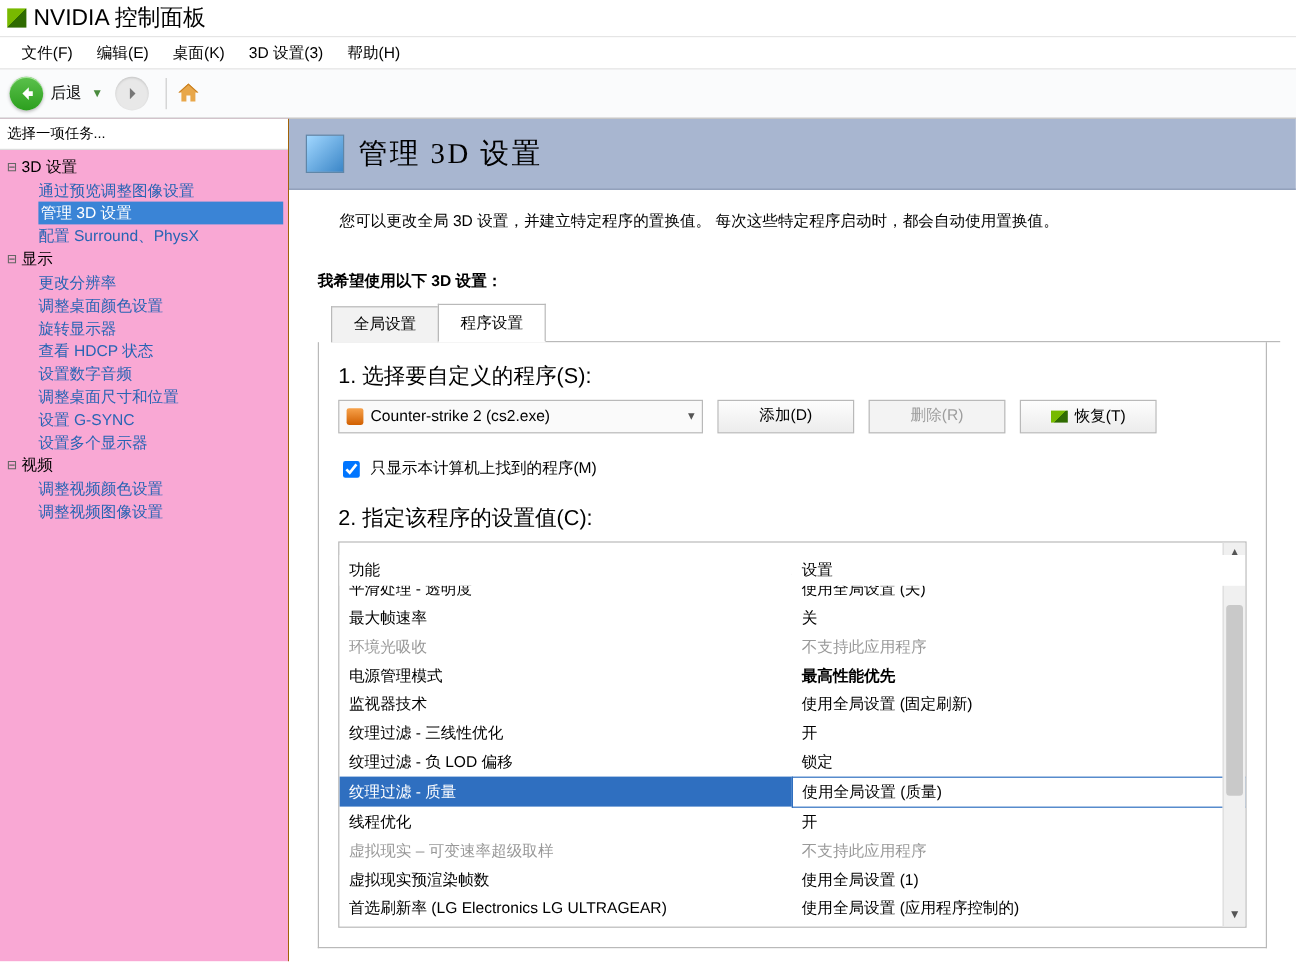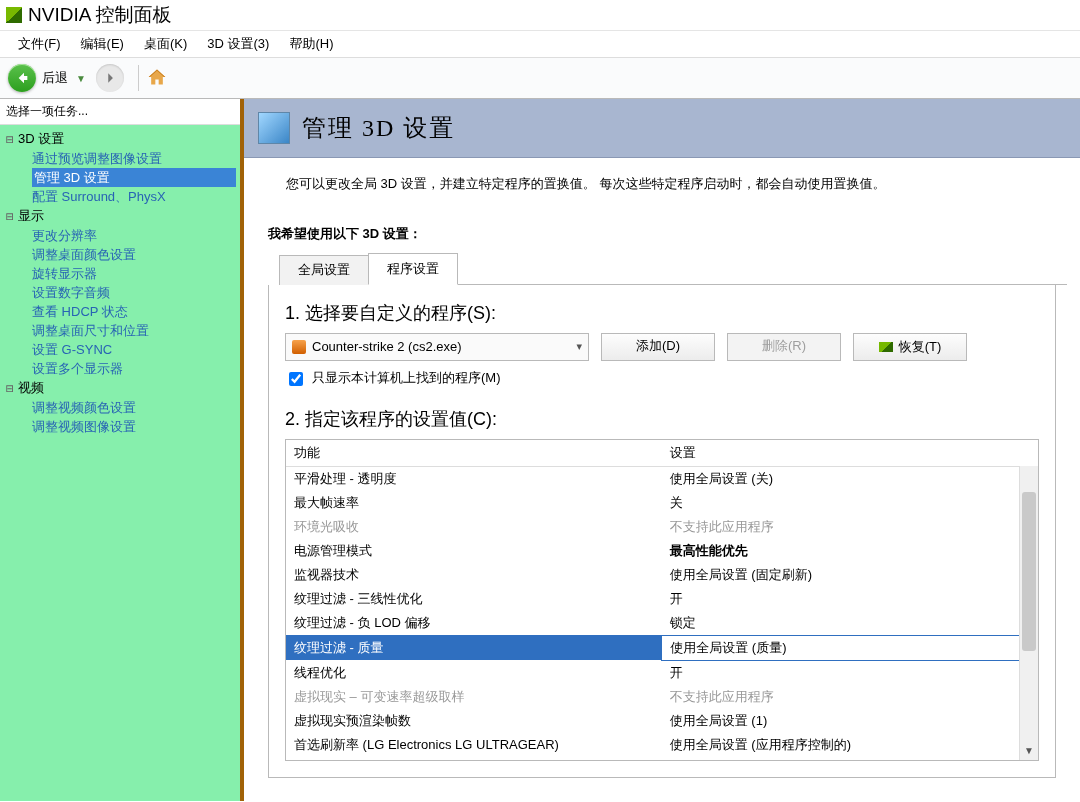--- a/index.html
+++ b/index.html
@@ -10,54 +10,54 @@
   .menubar .menu-item{padding:2px 10px;cursor:pointer}
   .toolbar{display:flex;align-items:center;height:40px;padding:0 8px;border-bottom:1px solid #b9b9b9;background:#fafbfc}
   .round-btn{width:28px;height:28px;border-radius:50%;margin-right:6px;display:flex;align-items:center;justify-content:center;font-size:13px;color:#fff}
   .back{background:linear-gradient(to bottom,#5bc14c,#2c9f1e);box-shadow:inset 0 1px 0 #a9e59d,0 1px 3px rgba(0,0,0,.3)}
   .back svg{width:16px;height:16px;fill:#fff}
   .fwd{background:#e8e8e8;color:#888;box-shadow:inset 0 1px 2px rgba(0,0,0,.15)}
   .fwd svg{width:14px;height:14px;fill:#777}
   .sep{width:1px;height:26px;background:#ccc;margin:0 8px}
   .home-icon svg{width:20px;height:20px}
   .body{display:flex;height:calc(100% - 100px)}
-  .sidebar{width:240px;border-right:4px solid #a16207;overflow:auto;background:#86efac}
+  .sidebar{width:240px;border-right:1px solid #a16207;overflow:auto;background:#f9a8d4}
   .sidebar-title{padding:4px 6px;font-size:12px;border-bottom:1px solid #ddd;background:#fff}
   .tree{font-size:13px;padding:4px 4px}
   .tree .node{display:flex;align-items:center;padding:1px 0;white-space:nowrap}
   .tree .expander{width:12px;text-align:center;color:#666;margin-right:2px;cursor:pointer;font-family:monospace}
   .tree .group-label{color:#000}
   .tree .link{color:#2864b4;cursor:pointer;margin-left:28px;line-height:19px}
   .tree .link.selected{background:#3a84d6;color:#fff;padding:0 2px}
   .content{flex:1;overflow:auto;background:#fff}
   .header-band{background:#a8b6d0;height:58px;display:flex;align-items:center;padding-left:14px;border-bottom:1px solid #8a98b4}
   .header-band .icon{width:30px;height:30px;background:linear-gradient(135deg,#a1d7ff,#3b86c7);border:1px solid #5f86a8;margin-right:12px}
   .header-band h1{margin:0;font-size:24px;font-family:"Songti SC","SimSun",serif;font-weight:normal;letter-spacing:2px}
   .desc{padding:16px 24px 10px 42px;font-size:13px;line-height:1.6}
   .sect-head{padding:20px 24px 10px 24px;font-weight:bold;font-size:13px}
   .tabs{display:flex;margin-left:35px;border-bottom:1px solid #b9b9b9;width:calc(100% - 48px)}
   .tab{padding:6px 18px;border:1px solid #b9b9b9;border-bottom:none;margin-right:-1px;margin-bottom:-1px;cursor:pointer;font-size:13px}
   .tab.active{background:#fff;border-bottom:1px solid #fff;position:relative;z-index:2}
   .tab:not(.active){background:#f2f2f2;margin-top:2px;padding:5px 18px 5px}
   .tab-panel{border:1px solid #b9b9b9;border-top:none;margin:0 24px 24px;padding:16px 16px}
   .step{font-size:18px;margin-bottom:8px}
-  .row1{display:flex;align-items:flex-end;gap:12px;margin-bottom:8px}
+  .row1{display:flex;align-items:flex-end;gap:12px;margin-bottom:20px}
   .program-select{flex:0 0 290px;height:26px;border:1px solid #b9b9b9;background:#fafafa;display:flex;align-items:center;padding:0 6px;cursor:pointer;font-size:13px}
   .program-select .ps-icon{width:14px;height:14px;background:linear-gradient(to bottom,#f7a24b,#d15f00);margin-right:6px;border-radius:2px}
   .program-select .chev{margin-left:auto;color:#555;font-size:11px}
   .btn{width:112px;height:26px;border:1px solid #b9b9b9;background:linear-gradient(to bottom,#fdfdfd,#ececec);text-align:center;line-height:24px;cursor:pointer;font-size:13px}
   .btn.disabled{color:#9e9e9e;background:#f3f3f3;cursor:default}
   .btn.nv{display:flex;align-items:center;justify-content:center;gap:6px}
   .btn.nv .nv-logo{width:14px;height:10px;background:linear-gradient(135deg,#76b900 50%,#2f6b00 50%)}
   .chk{display:flex;gap:6px;margin:8px 0 18px 0;font-size:13px}
   .chk input{width:14px;height:14px}
   .grid-wrap{border:1px solid #b9b9b9;height:320px;overflow:hidden;position:relative}
   .grid{overflow:auto;height:100%}
   .grid table{border-collapse:collapse;width:100%;font-size:13px}
-  .grid th{position:sticky;top:0;background:#fff;text-align:left;font-weight:normal;padding:4px 8px;border-bottom:1px solid #ddd;z-index:3}
+  .grid th{position:sticky;top:10px;background:#fff;text-align:left;font-weight:normal;padding:4px 8px;border-bottom:1px solid #ddd;z-index:3}
   .grid td{padding:3px 8px;vertical-align:middle}
   .grid td.func{width:50%}
   .grid tr.dim td{color:#999}
   .grid tr.bold td.setting{font-weight:bold}
   .grid tr.selected td.func{background:#2f6fc0;color:#fff}
   .grid tr.selected td.setting{border:1px solid #2f6fc0}
   .dd{display:flex;align-items:center;width:100%}
   .dd .chev{margin-left:auto;color:#555;font-size:11px}
   .vscroll{position:absolute;right:0;top:0;bottom:0;width:18px;background:#f0f0f0;border-left:1px solid #ddd;display:flex;flex-direction:column}
   .vscroll .sbtn{height:18px;display:flex;align-items:center;justify-content:center;font-size:10px;color:#555;cursor:pointer}
@@ -113,22 +113,22 @@
         <div class="link">通过预览调整图像设置</div>
         <div class="link selected">管理 3D 设置</div>
         <div class="link">配置 Surround、PhysX</div>
         <div class="node">
           <span class="expander">⊟</span>
           <span class="group-label">显示</span>
         </div>
         <div class="link">更改分辨率</div>
         <div class="link">调整桌面颜色设置</div>
         <div class="link">旋转显示器</div>
+        <div class="link">查看 HDCP 状态</div>
         <div class="link">设置数字音频</div>
-        <div class="link">查看 HDCP 状态</div>
         <div class="link">调整桌面尺寸和位置</div>
         <div class="link">设置 G-SYNC</div>
         <div class="link">设置多个显示器</div>
         <div class="node">
           <span class="expander">⊟</span>
           <span class="group-label">视频</span>
         </div>
         <div class="link">调整视频颜色设置</div>
         <div class="link">调整视频图像设置</div>
       </div>

